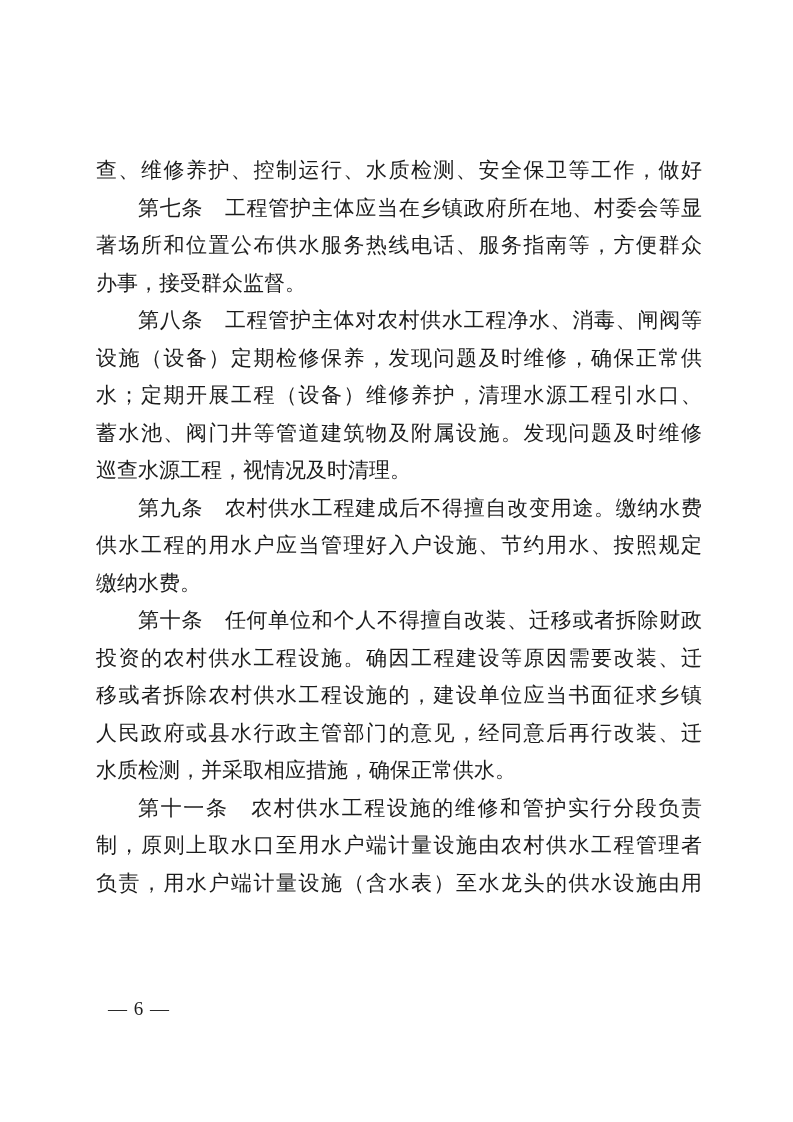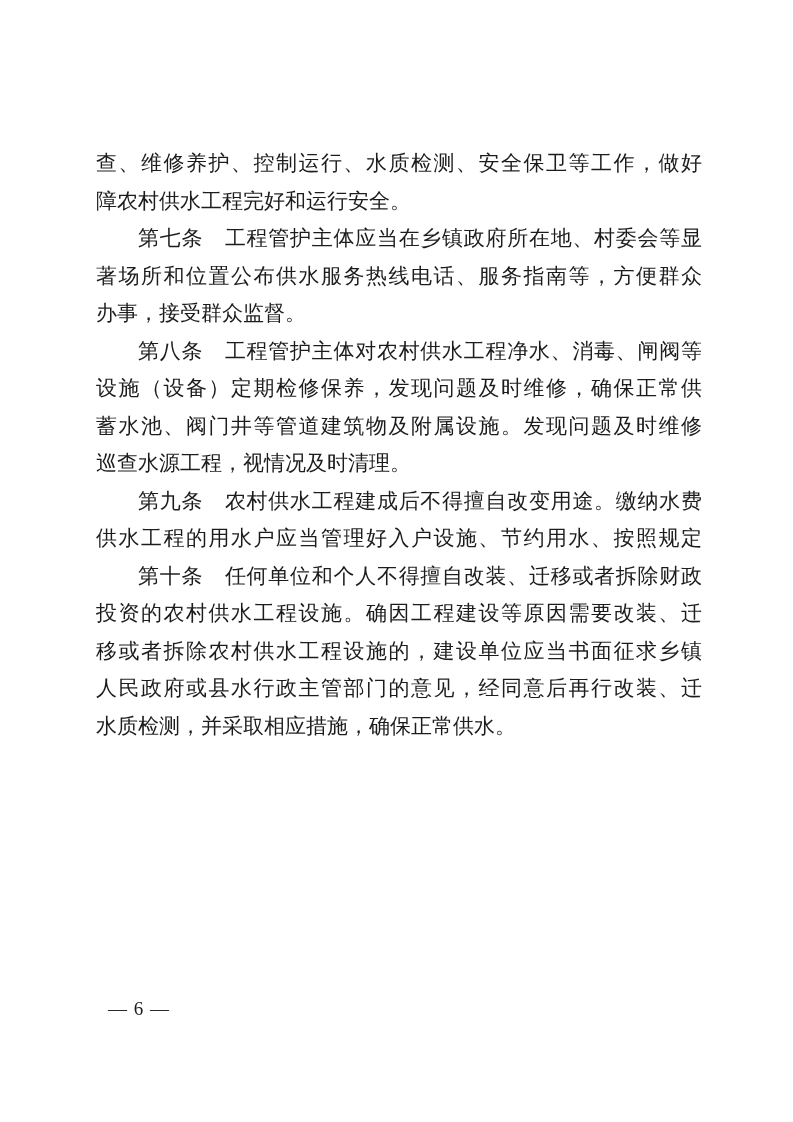--- a/index.html
+++ b/index.html
@@ -11,21 +11,21 @@
     position: relative;
     width: 793px;
     height: 1122px;
     background: #ffffff;
     overflow: hidden;
     font-family: "Liberation Serif", "DejaVu Serif", serif;
   }
   .text-body {
     position: absolute;
     left: 96px;
-    top: 145px;
+    top: 152px;
     width: 606px;
     color: #1c1c1c;
     font-size: 21px;
     line-height: 37.5px;
   }
   .para { margin: 0; }
   .line {
     text-align: justify;
     text-align-last: justify;
   }
@@ -45,39 +45,45 @@
     letter-spacing: 1px;
   }
 </style>
 </head>
 <body>
 
 <div class="page">
   <div class="text-body" id="doc-body">
       <div class="para">
         <div class="line">查、维修养护、控制运行、水质检测、安全保卫等工作，做好</div>
-        <div class="line last">障农村供水工程完好和运行安全。</div>
       </div>
       <div class="para">
         <div class="line indent">第七条　工程管护主体应当在乡镇政府所在地、村委会等显</div>
         <div class="line">著场所和位置公布供水服务热线电话、服务指南等，方便群众</div>
         <div class="line last">办事，接受群众监督。</div>
       </div>
       <div class="para">
         <div class="line indent">第八条　工程管护主体对农村供水工程净水、消毒、闸阀等</div>
         <div class="line">设施（设备）定期检修保养，发现问题及时维修，确保正常供</div>
+        <div class="line">水；定期开展工程（设备）维修养护，清理水源工程引水口、</div>
         <div class="line">蓄水池、阀门井等管道建筑物及附属设施。发现问题及时维修</div>
         <div class="line last">巡查水源工程，视情况及时清理。</div>
       </div>
       <div class="para">
         <div class="line indent">第九条　农村供水工程建成后不得擅自改变用途。缴纳水费</div>
         <div class="line">供水工程的用水户应当管理好入户设施、节约用水、按照规定</div>
+        <div class="line last">缴纳水费。</div>
       </div>
       <div class="para">
         <div class="line indent">第十条　任何单位和个人不得擅自改装、迁移或者拆除财政</div>
         <div class="line">投资的农村供水工程设施。确因工程建设等原因需要改装、迁</div>
         <div class="line">移或者拆除农村供水工程设施的，建设单位应当书面征求乡镇</div>
         <div class="line">人民政府或县水行政主管部门的意见，经同意后再行改装、迁</div>
         <div class="line last">水质检测，并采取相应措施，确保正常供水。</div>
       </div>
+      <div class="para">
+        <div class="line indent">第十一条　农村供水工程设施的维修和管护实行分段负责</div>
+        <div class="line">制，原则上取水口至用水户端计量设施由农村供水工程管理者</div>
+        <div class="line">负责，用水户端计量设施（含水表）至水龙头的供水设施由用</div>
+      </div>
     </div>
   <div class="footer">— 6 —</div>
 </div>
 
 </body></html>

